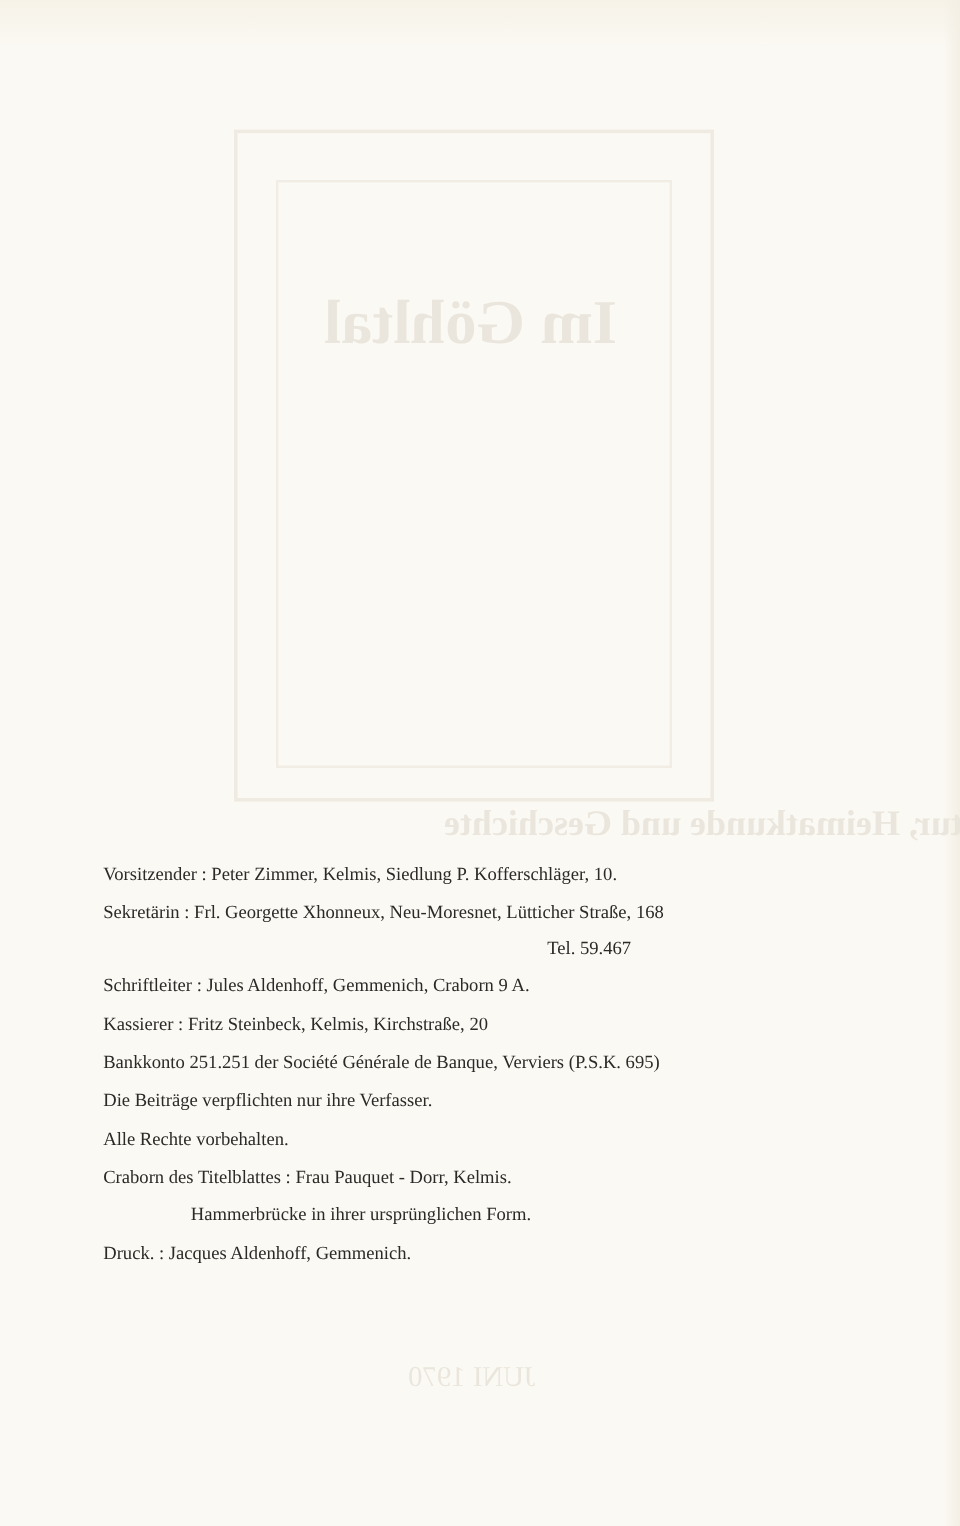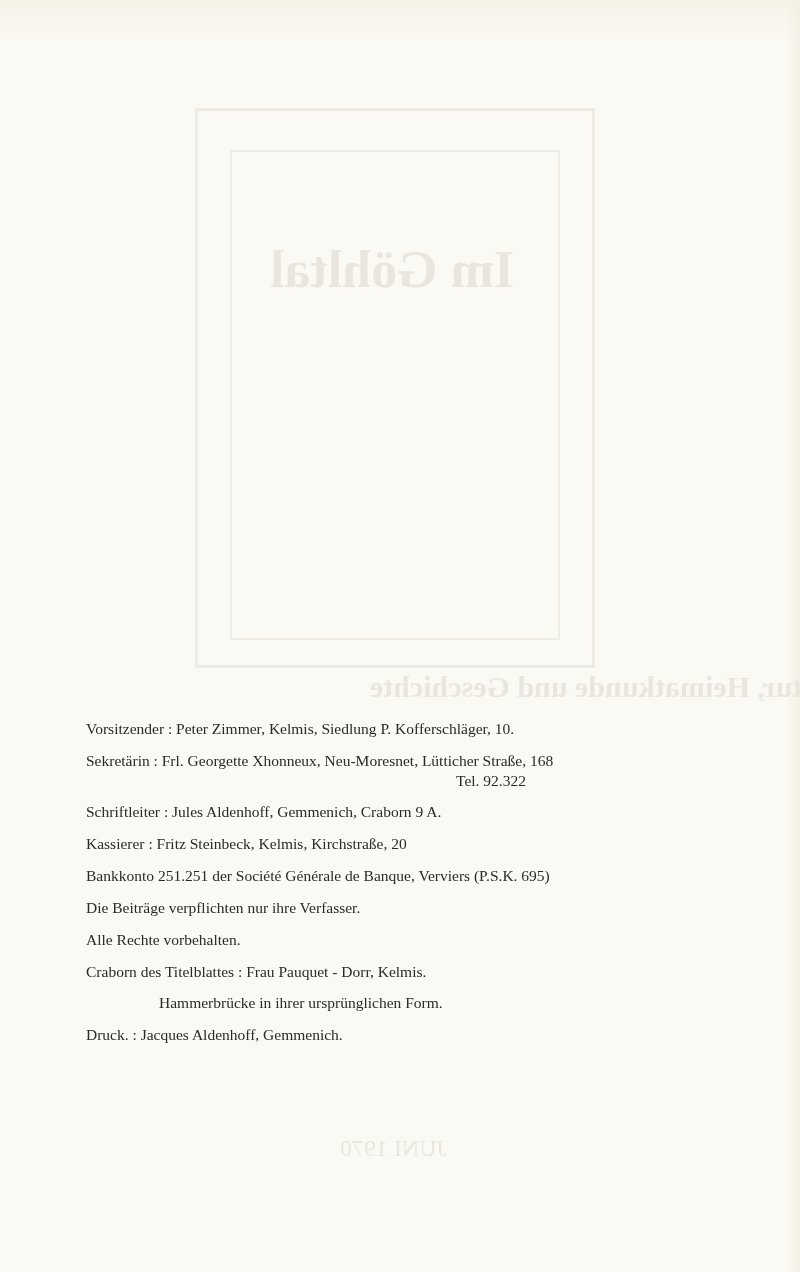--- a/index.html
+++ b/index.html
@@ -64,21 +64,21 @@
     top: 720px;
     width: 650px;
     font-size: 15.5px;
     line-height: 1.15;
   }
   .line {
     display: block;
     margin: 0 0 14px 0;
     white-space: nowrap;
   }
-  .line.tight { margin-bottom: 2px; }
+  .line.tight { margin-bottom: 12px; }
   .centered {
     display: block;
     text-align: center;
     padding-left: 160px;
     margin-bottom: 14px;
   }
   .indented {
     display: block;
     padding-left: 73px;
     white-space: nowrap;
@@ -94,21 +94,21 @@
 
 <div class="ghost-frame"></div>
 <div class="ghost-frame-inner"></div>
 <div class="ghost ghost-title">Im Göhltal</div>
 <div class="ghost ghost-sub">Kultur, Heimatkunde und Geschichte</div>
 <div class="ghost ghost-date">JUNI 1970</div>
 
 <div class="imprint">
   <span class="line">Vorsitzender : Peter Zimmer, Kelmis, Siedlung P. Kofferschläger, 10.</span>
   <span class="line tight">Sekretärin : Frl. Georgette Xhonneux, Neu-Moresnet, Lütticher Straße, 168</span>
-  <span class="centered">Tel. 92.322</span>
+  <span class="centered">Tel. 59.467</span>
   <span class="line">Schriftleiter : Jules Aldenhoff, Gemmenich, Craborn 9 A.</span>
   <span class="line">Kassierer : Fritz Steinbeck, Kelmis, Kirchstraße, 20</span>
   <span class="line">Bankkonto 251.251 der Société Générale de Banque, Verviers (P.S.K. 695)</span>
   <span class="line">Die Beiträge verpflichten nur ihre Verfasser.</span>
   <span class="line">Alle Rechte vorbehalten.</span>
   <span class="line">Craborn des Titelblattes : Frau Pauquet - Dorr, Kelmis.</span>
   <span class="indented last">Hammerbrücke in ihrer ursprünglichen Form.</span>
   <span class="line">Druck. : Jacques Aldenhoff, Gemmenich.</span>
 </div>
 

